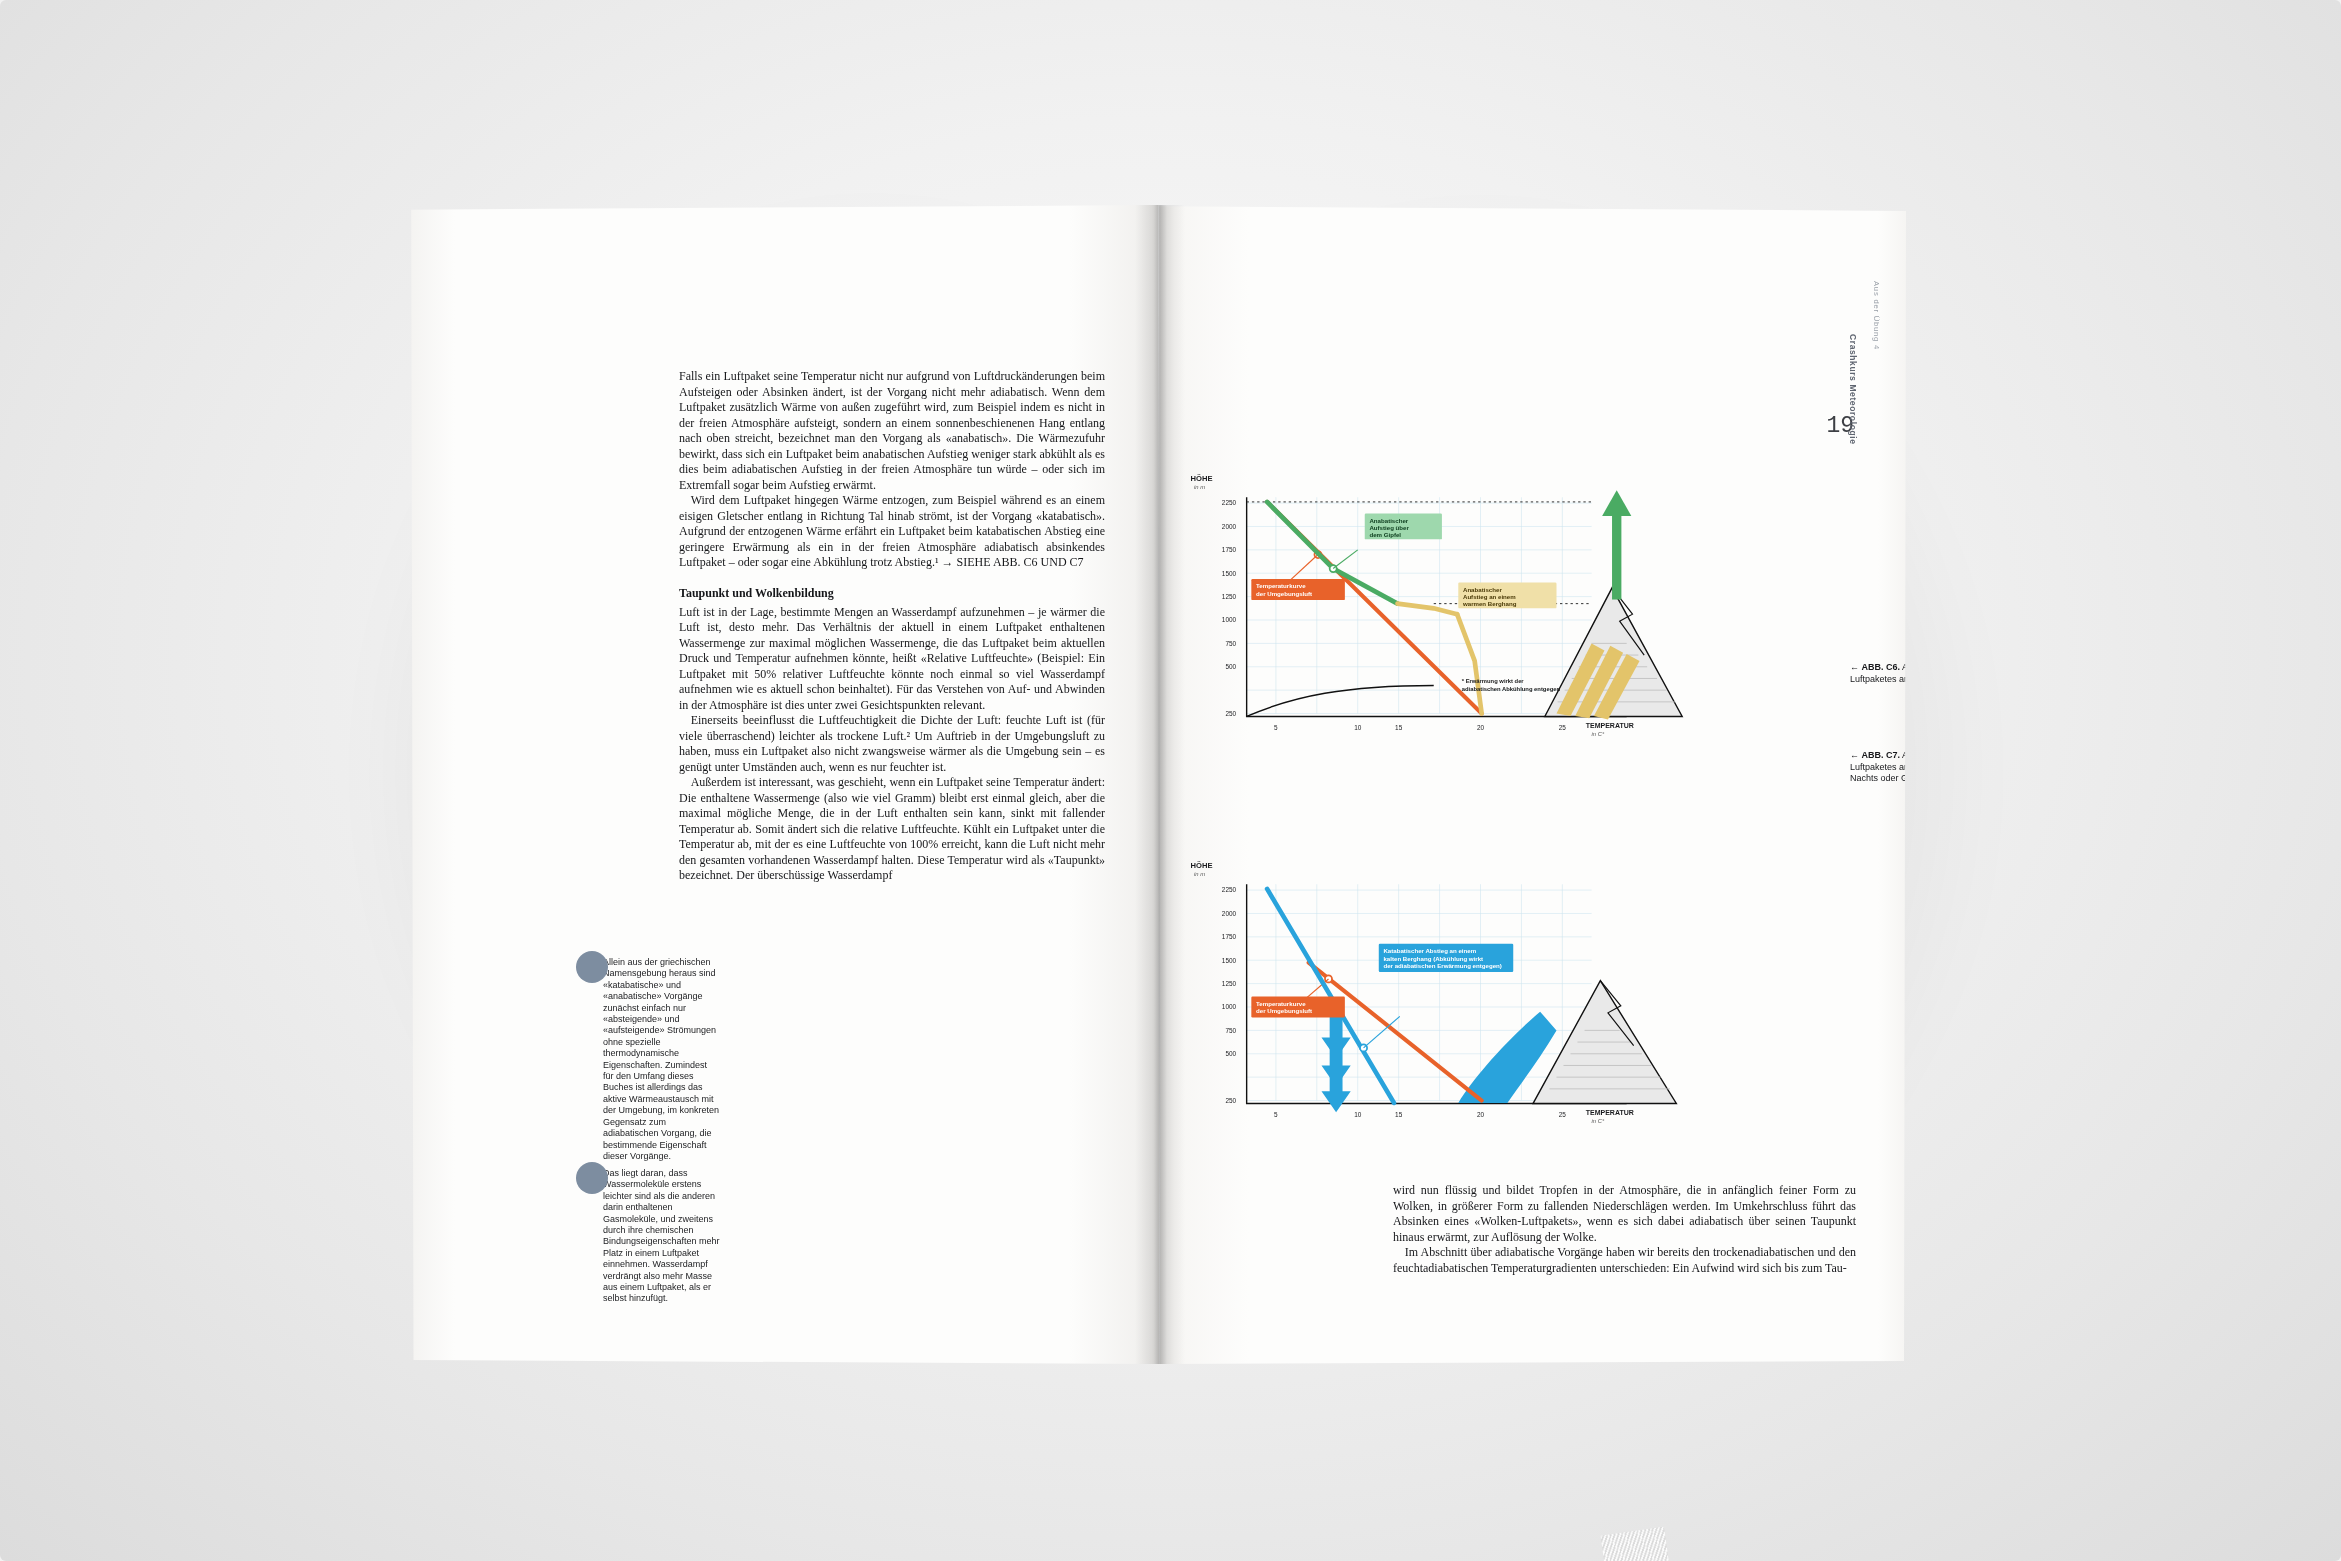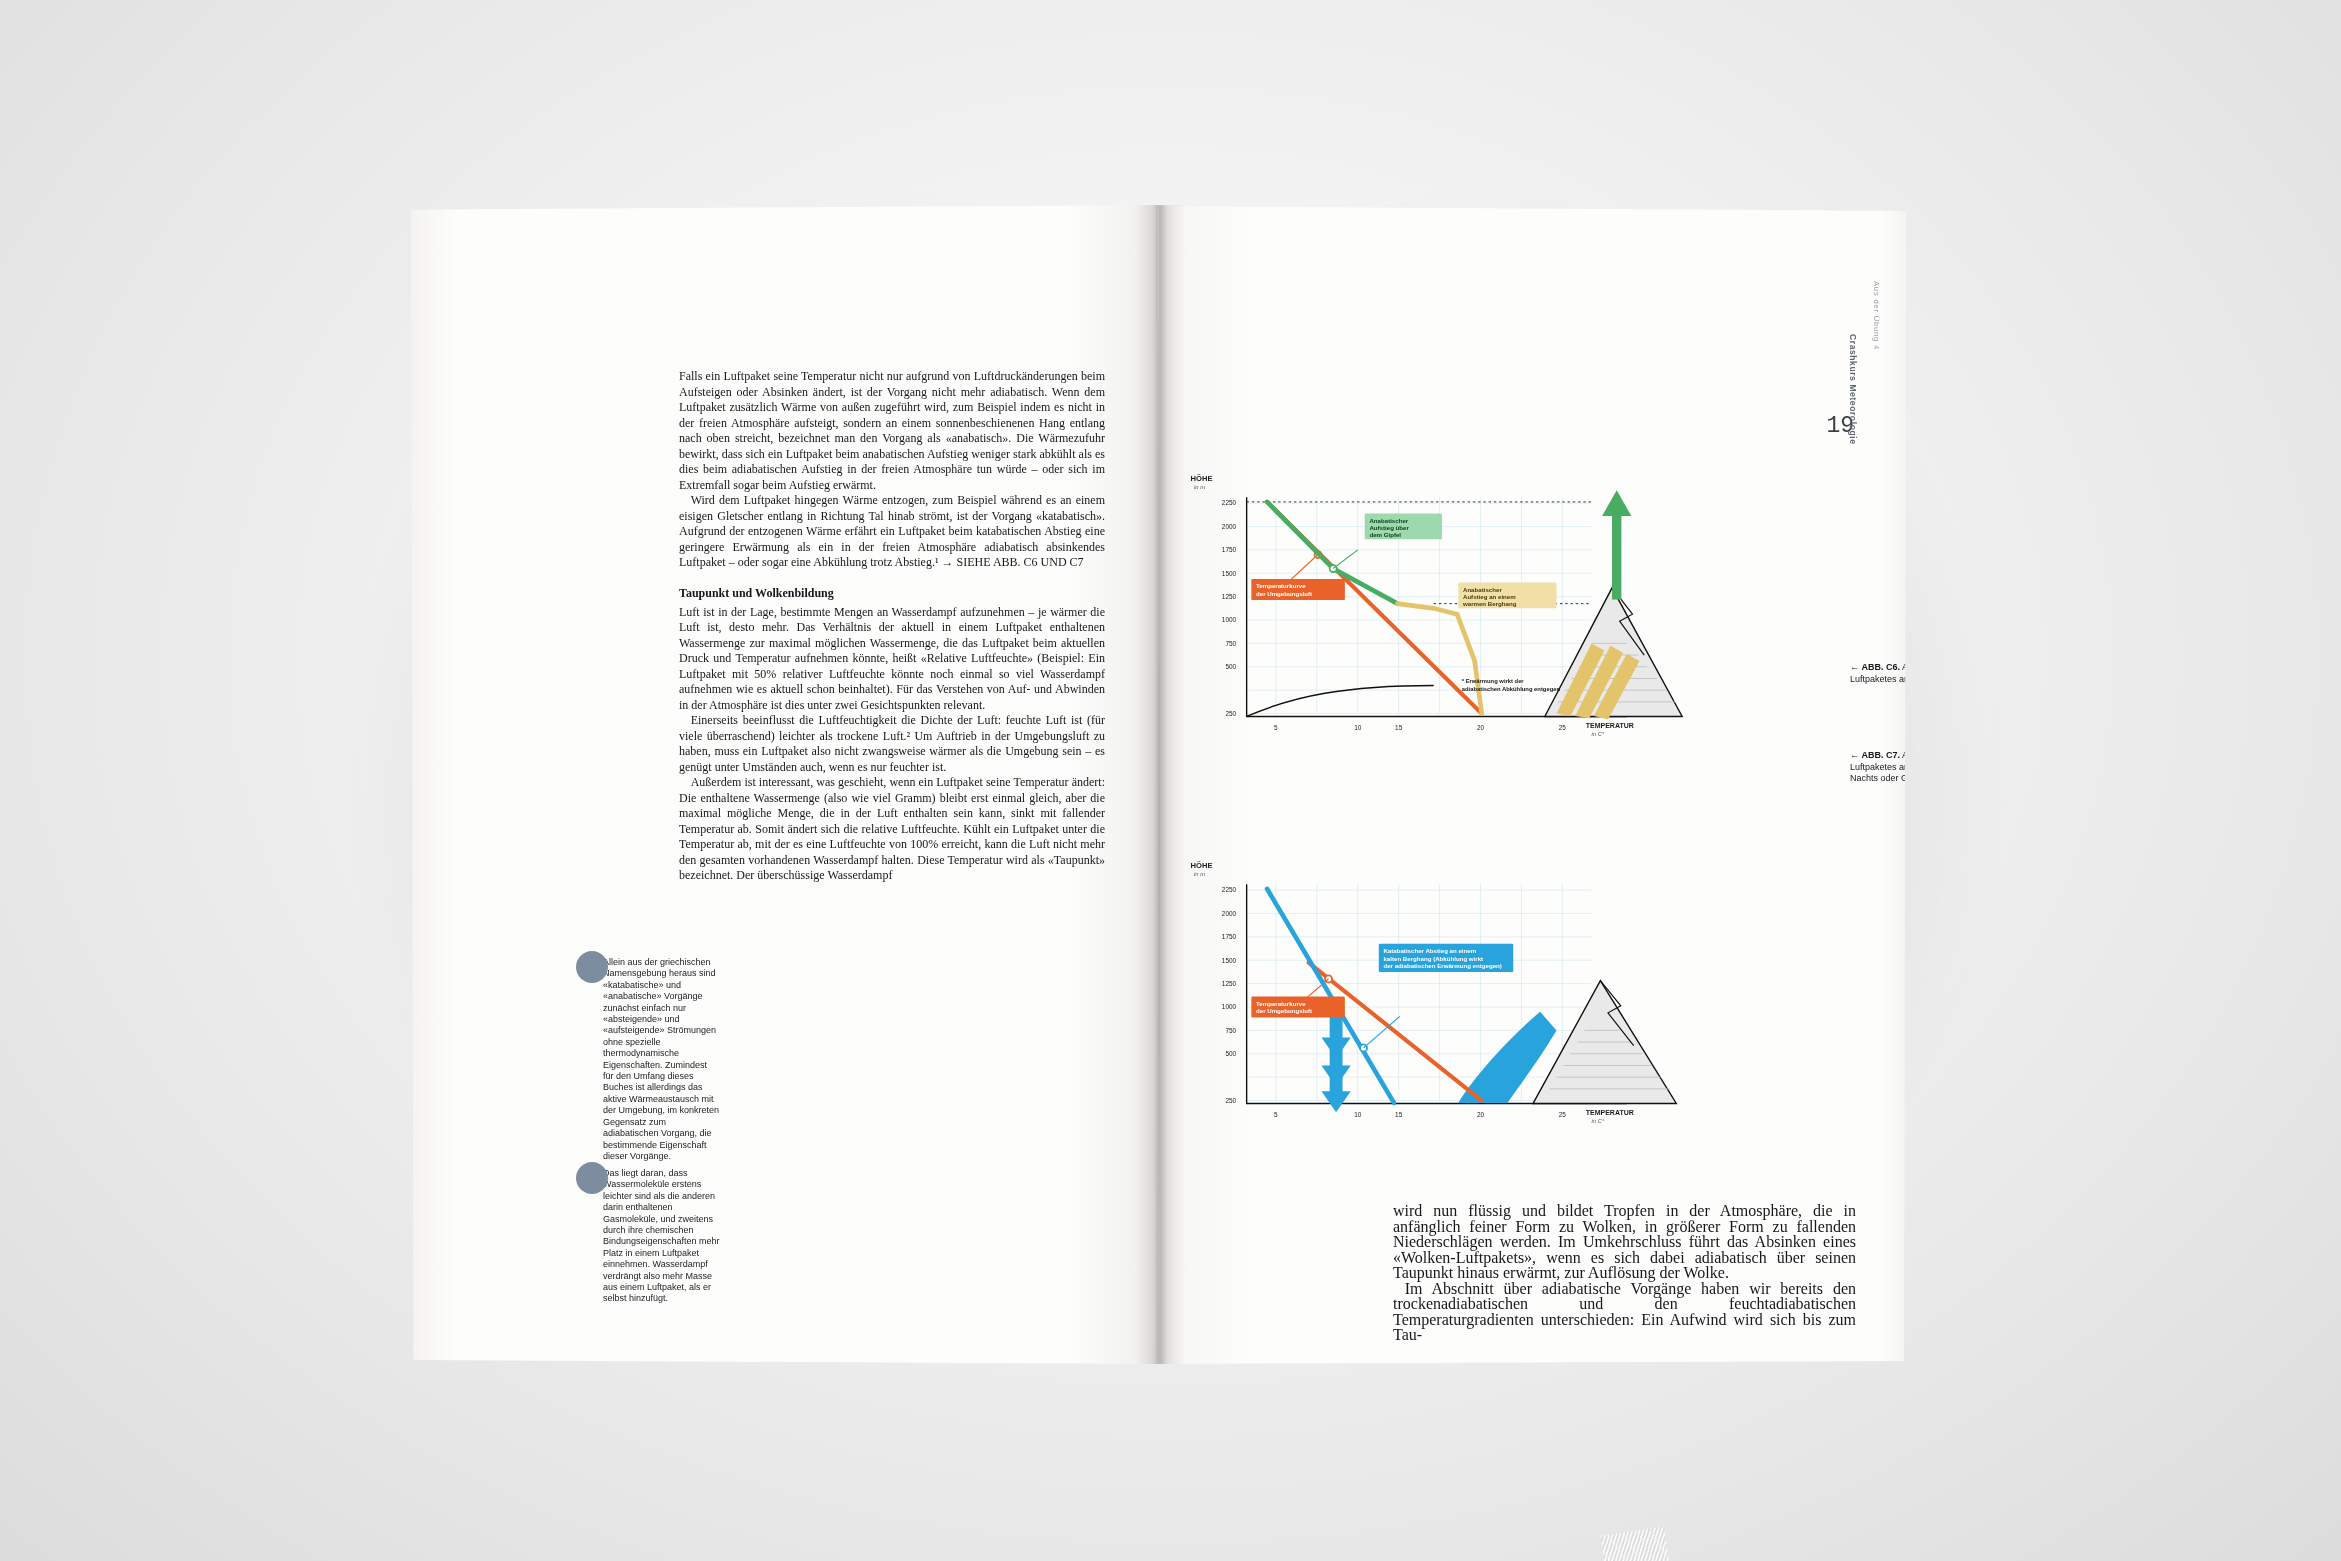--- a/index.html
+++ b/index.html
@@ -6,20 +6,21 @@
   body{
     width:2342px;height:1562px;overflow:hidden;
     font-family:"Liberation Serif", serif;
     background:#f2f2f2;
   }
   
   .scene{
     position:absolute;inset:0;
     background:
       radial-gradient(ellipse at 50% 42%, #fbfbfb 0%, #f1f1f1 42%, #e7e7e7 72%, #dcdcdc 100%);
+    border-radius: 6px;
   }
   .shadow-left{
     position:absolute;left:351px;top:193px;width:867px;height:1159px;
     background:radial-gradient(ellipse at 60% 50%, rgba(0,0,0,.18) 0%, rgba(0,0,0,0) 70%);
     filter:blur(23.4px);
   }
   .shadow-right{
     position:absolute;left:1136px;top:193px;width:867px;height:1159px;
     background:radial-gradient(ellipse at 40% 50%, rgba(0,0,0,.16) 0%, rgba(0,0,0,0) 70%);
     filter:blur(23.4px);
@@ -341,21 +342,21 @@
       <div style="position:absolute;left:691px;top:457px;width:176px;font-family:'Liberation Sans',sans-serif;font-size:9px;line-height:11.7px;color:#17181b;">
         <span>←</span>
         <b>ABB. C6.</b><span> Anabatischer Aufstieg eines Luftpaketes an einem warmen Berghang.</span>
       </div>
 
       <div style="position:absolute;left:691px;top:545px;width:176px;font-family:'Liberation Sans',sans-serif;font-size:9px;line-height:11.7px;color:#17181b;">
         <span>←</span>
         <b>ABB. C7.</b><span> Abstieg eines katabatischen Luftpaketes an einem kalten Berghang (z.B. Nachts oder Gletscher)</span>
       </div>
 
-      <div style="position:absolute;left:234px;top:978px;width:463px;font-size:16px;line-height:15.5px;color:#16171a;text-align:justify;margin-top:20px;">
+      <div style="position:absolute;left:234px;top:978px;width:463px;font-size:12px;line-height:15.5px;color:#16171a;text-align:justify;">
         <p style="margin:0">wird nun flüssig und bildet Tropfen in der Atmosphäre, die in anfänglich feiner Form zu Wolken, in größerer Form zu fallenden Niederschlägen werden. Im Umkehrschluss führt das Absinken eines «Wolken-Luftpakets», wenn es sich dabei adiabatisch über seinen Taupunkt hinaus erwärmt, zur Auflösung der Wolke.</p>
         <p style="margin:0;text-indent:11.7px">Im Abschnitt über adiabatische Vorgänge haben wir bereits den trockenadiabatischen und den feuchtadiabatischen Temperaturgradienten unterschieden: Ein Aufwind wird sich bis zum Tau-</p>
       </div>
     </div>
 
     <div class="gutter"></div>
     <div class="bookmark"></div>
   </div>
 </div>
 

